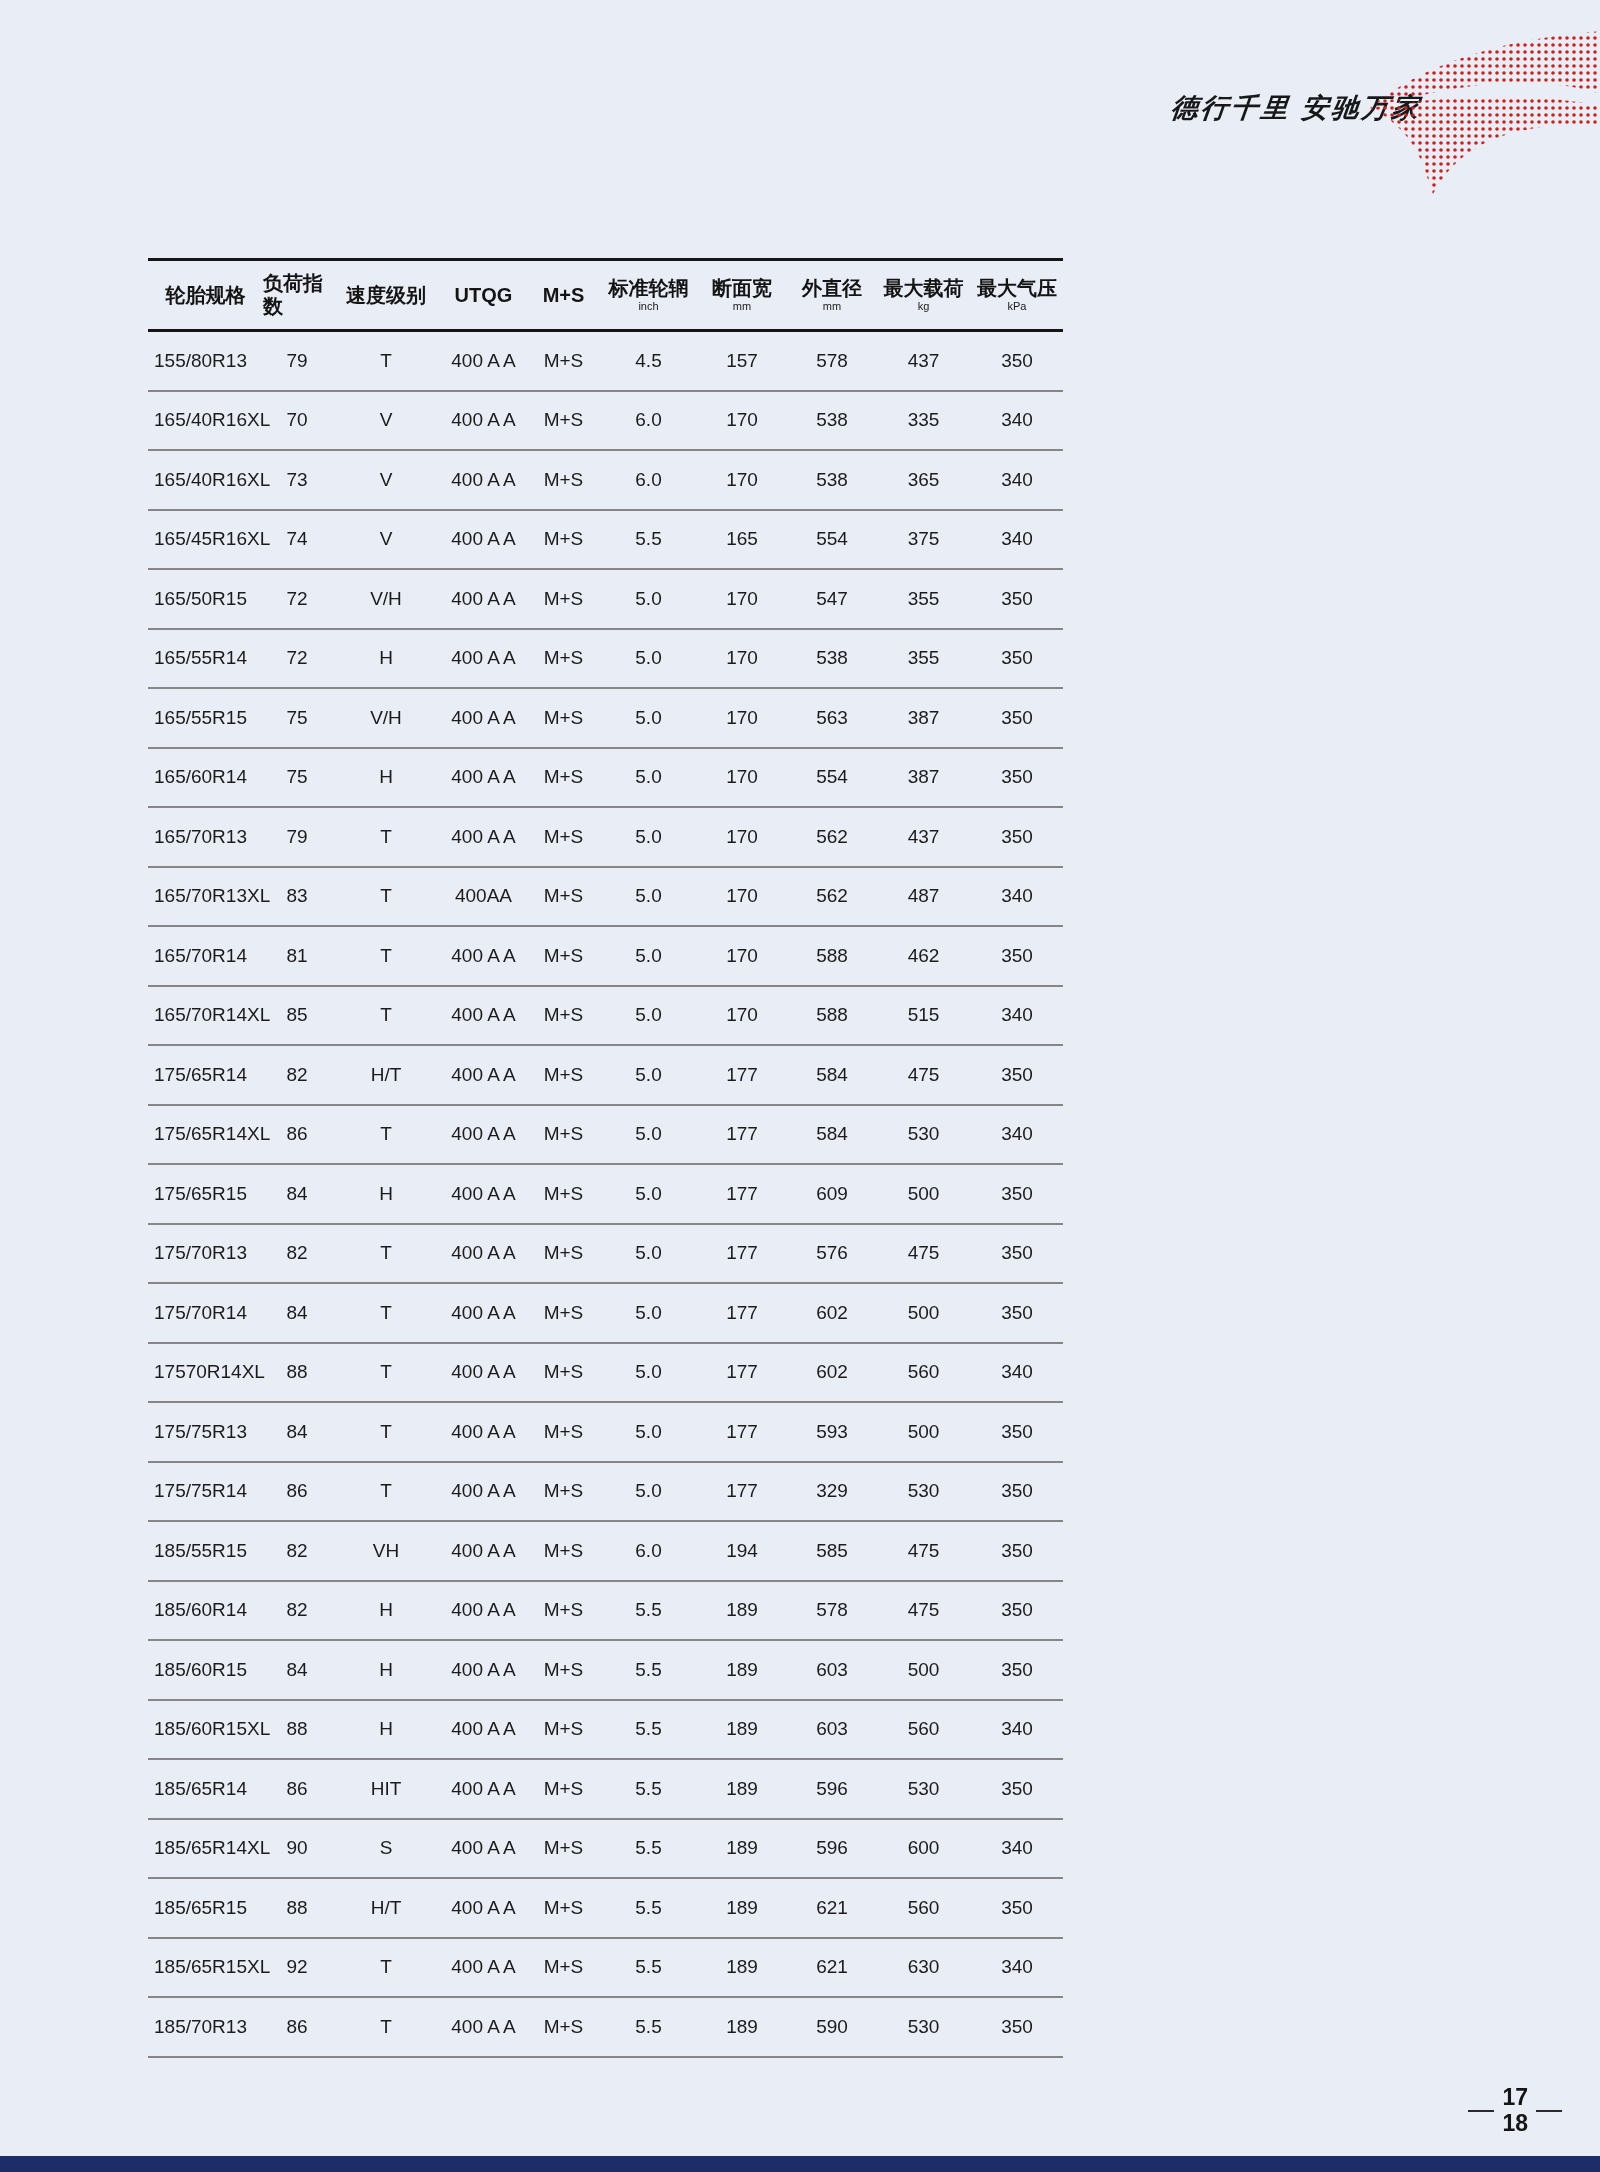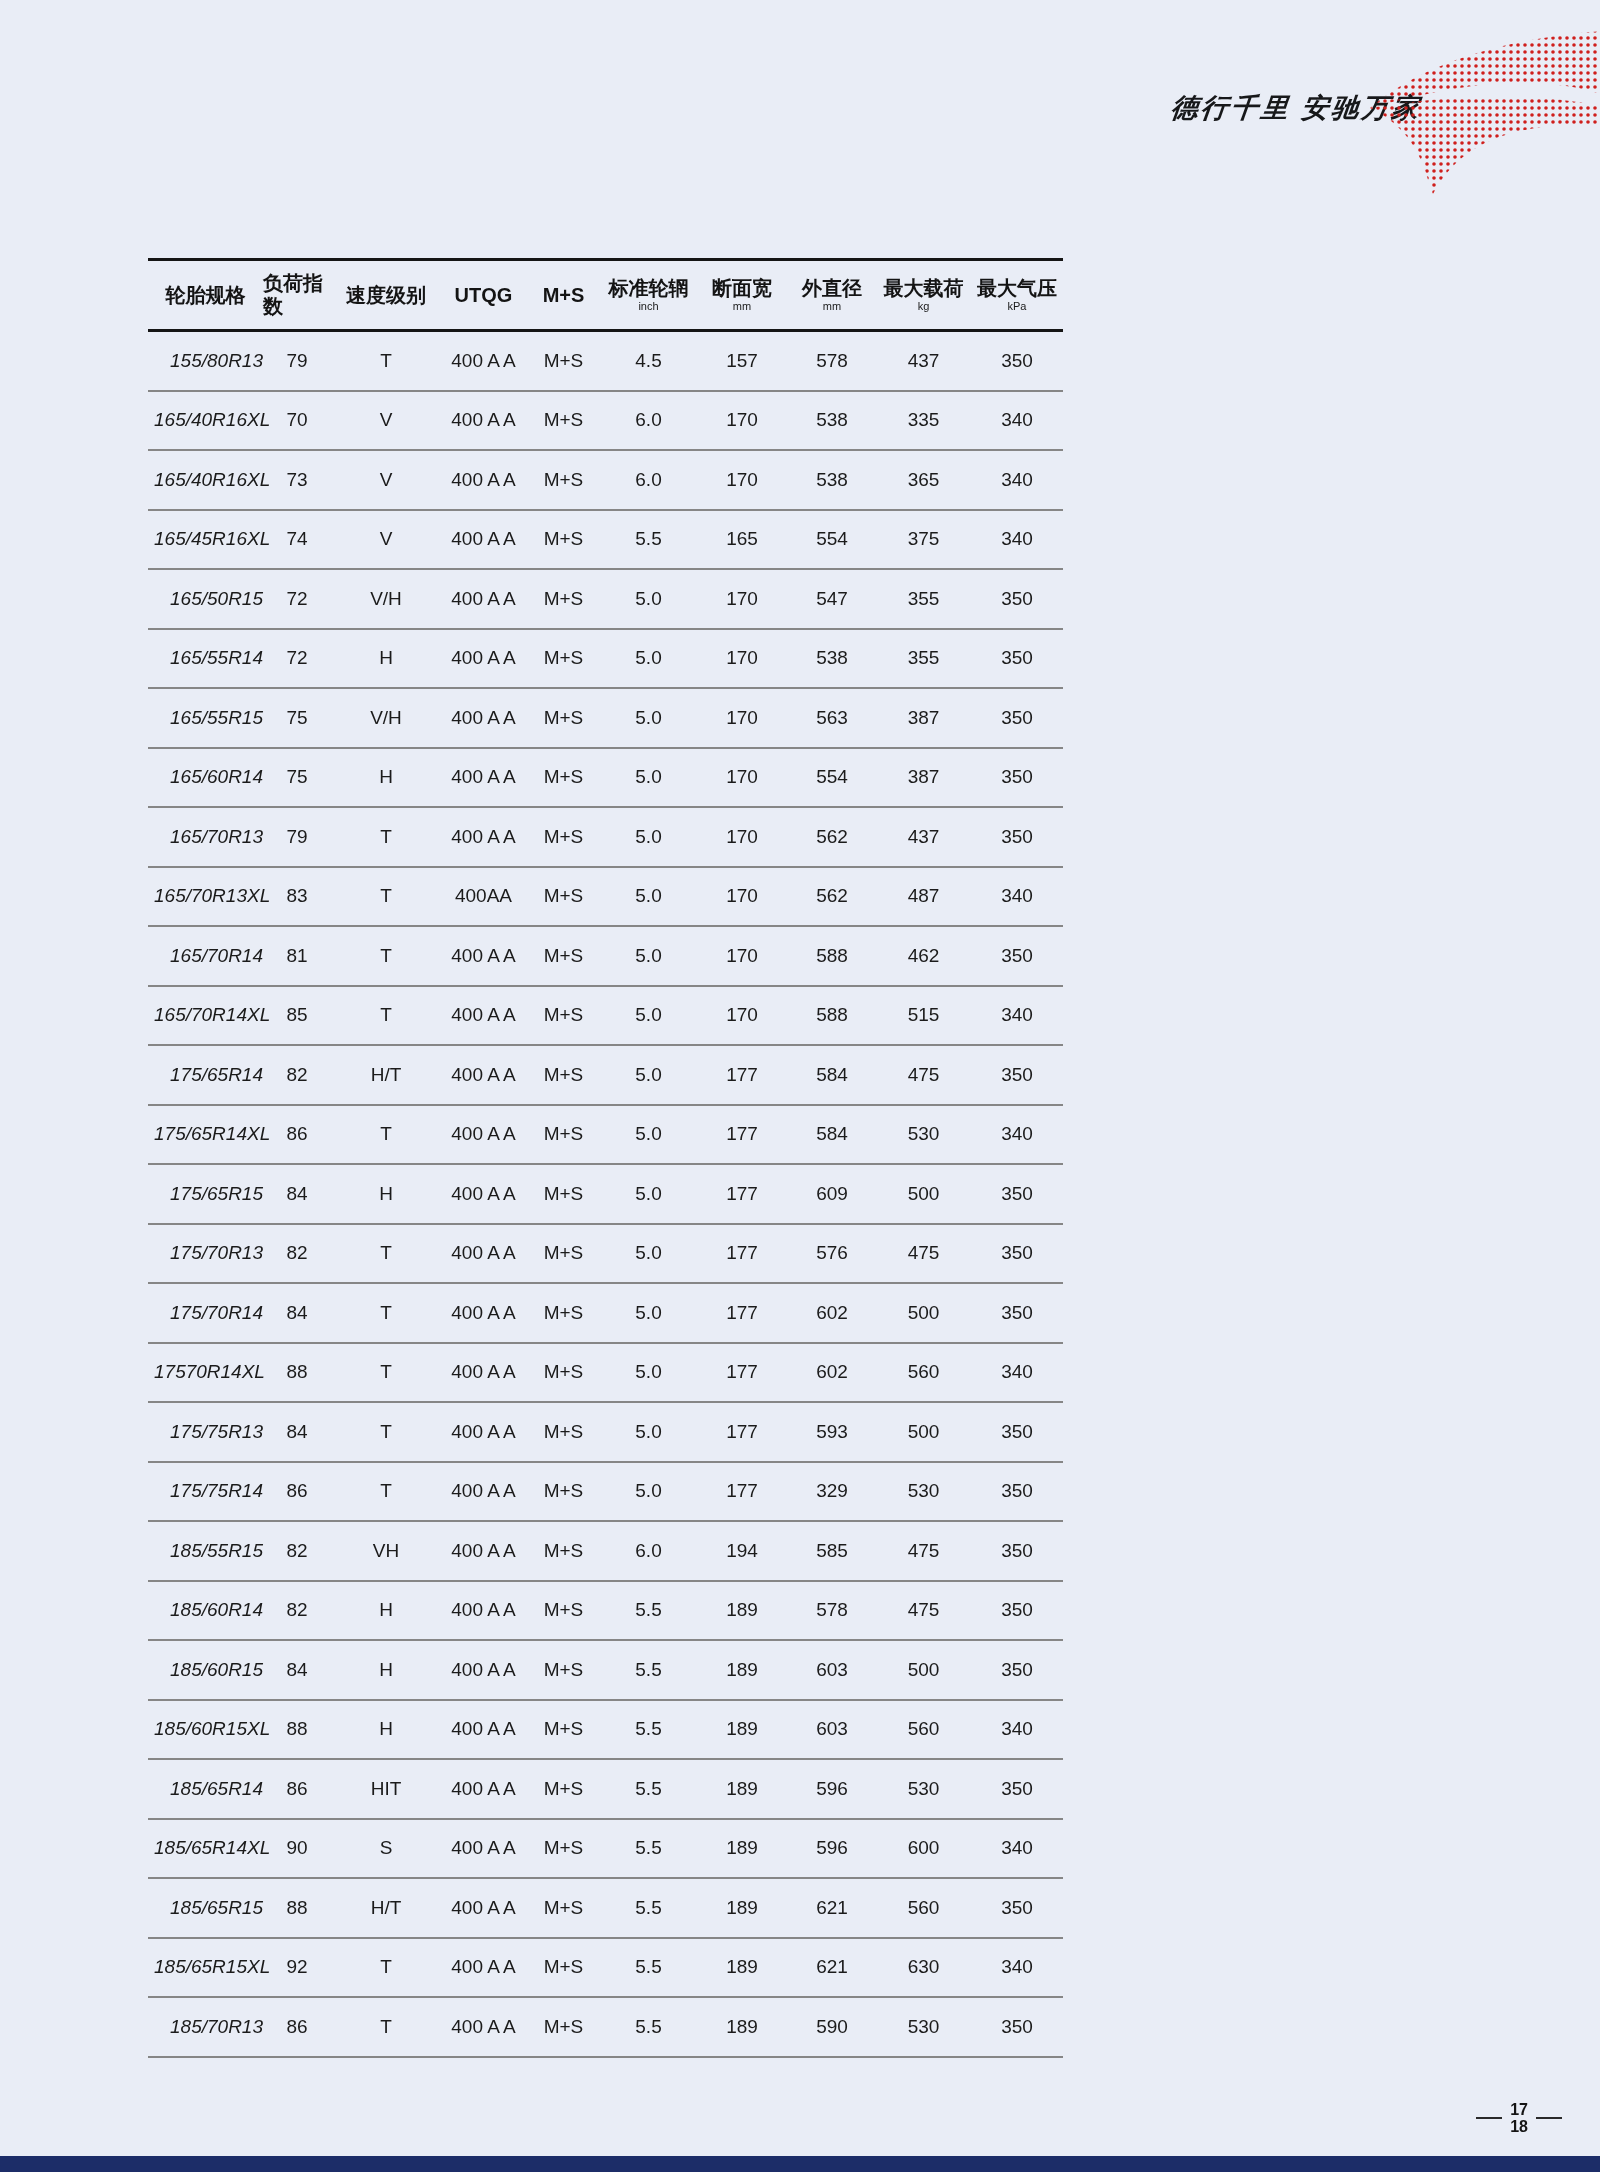--- a/index.html
+++ b/index.html
@@ -39,29 +39,29 @@
   .th-unit{font-size:11px;font-weight:400;color:#1a1a1a;}
   .tbody{display:block;}
   .tr{
     display:grid;
     grid-template-columns:115px 68px 110px 85px 75px 95px 92px 88px 95px 92px;
     height:57.5px;
     align-items:center;
     border-bottom:2px solid #868686;
   }
   .td{font-size:19px;color:#1b1b1b;text-align:center;}
-  .td.c0{text-align:right;padding-left:6px;font-style:italic;}
+  .td.c0{text-align:left;padding-left:6px;}
   
   .pagenum{
     position:absolute;right:38px;bottom:36px;
     display:flex;align-items:center;gap:8px;
   }
   .pn-dash{width:26px;height:0;border-top:2px solid #2a2a2a;}
   .pn-stack{display:flex;flex-direction:column;align-items:center;line-height:1.1;}
-  .pn-top,.pn-bottom{font-size:16px;font-weight:700;color:#151515;}
+  .pn-top,.pn-bottom{font-size:23px;font-weight:700;color:#151515;}
   
   .footer-bar{
     position:absolute;left:0;bottom:0;width:1600px;height:16px;
     background:#1c2d68;
   }
 </style>
 </head>
 <body>
 
 <div class="page" style="background: rgb(233, 237, 246);">

